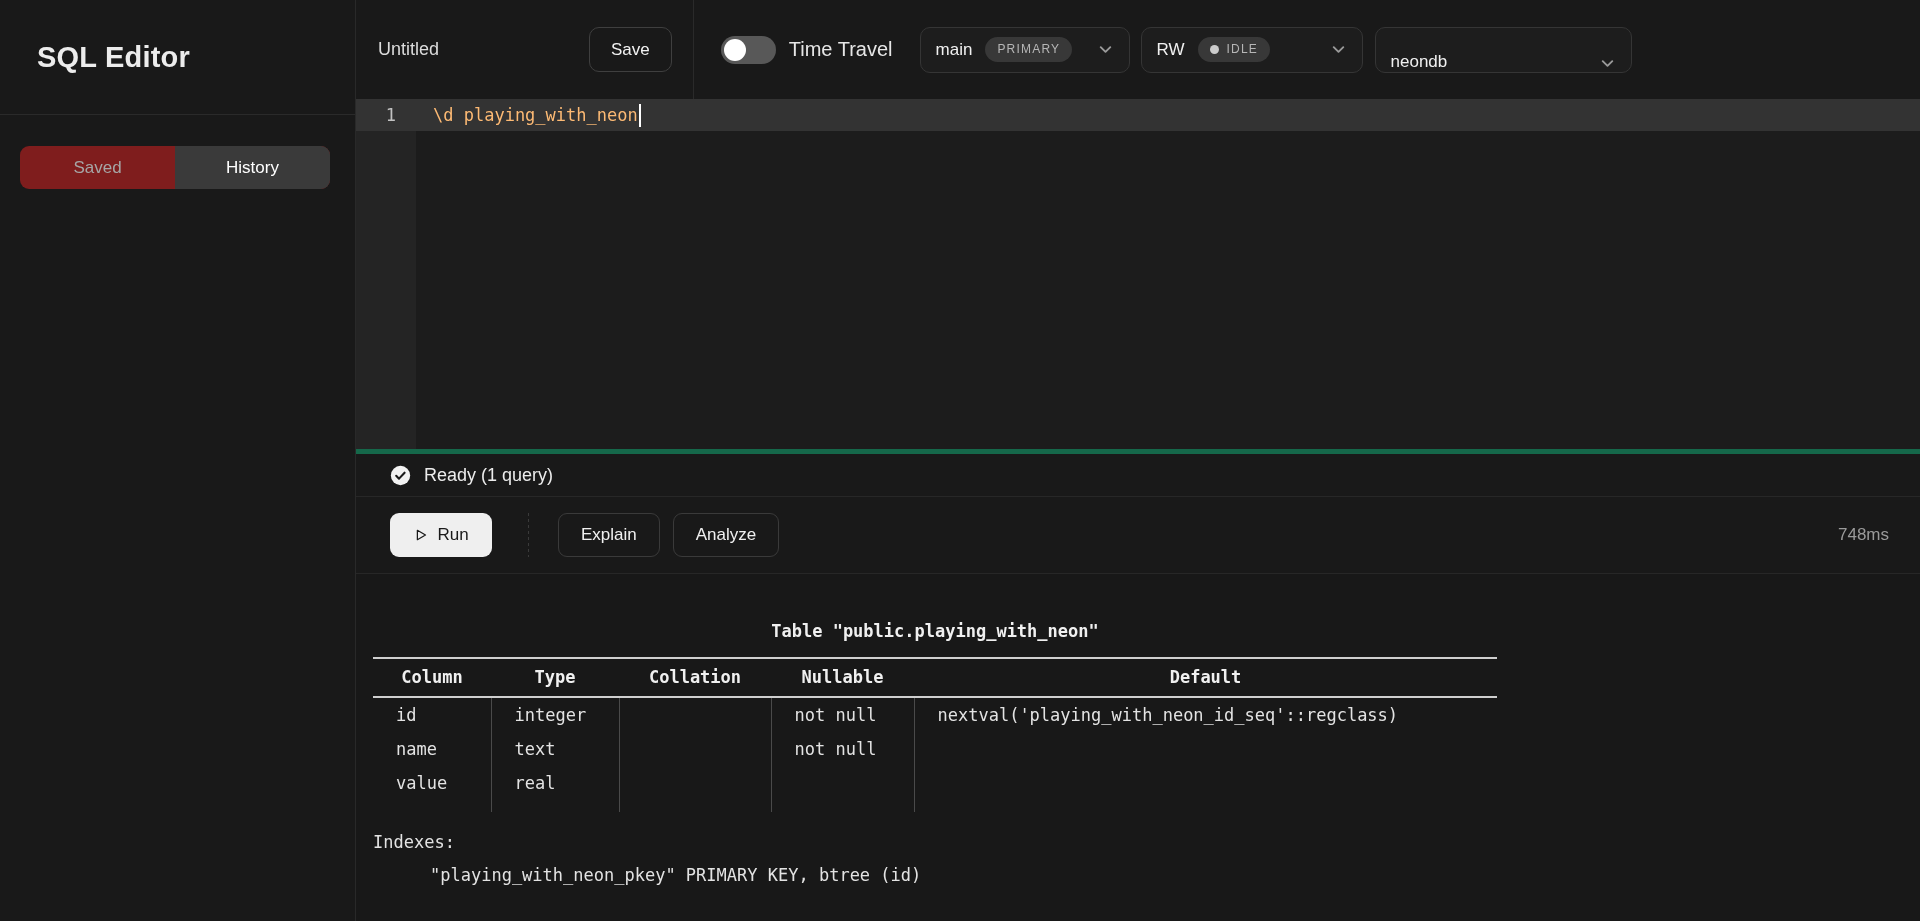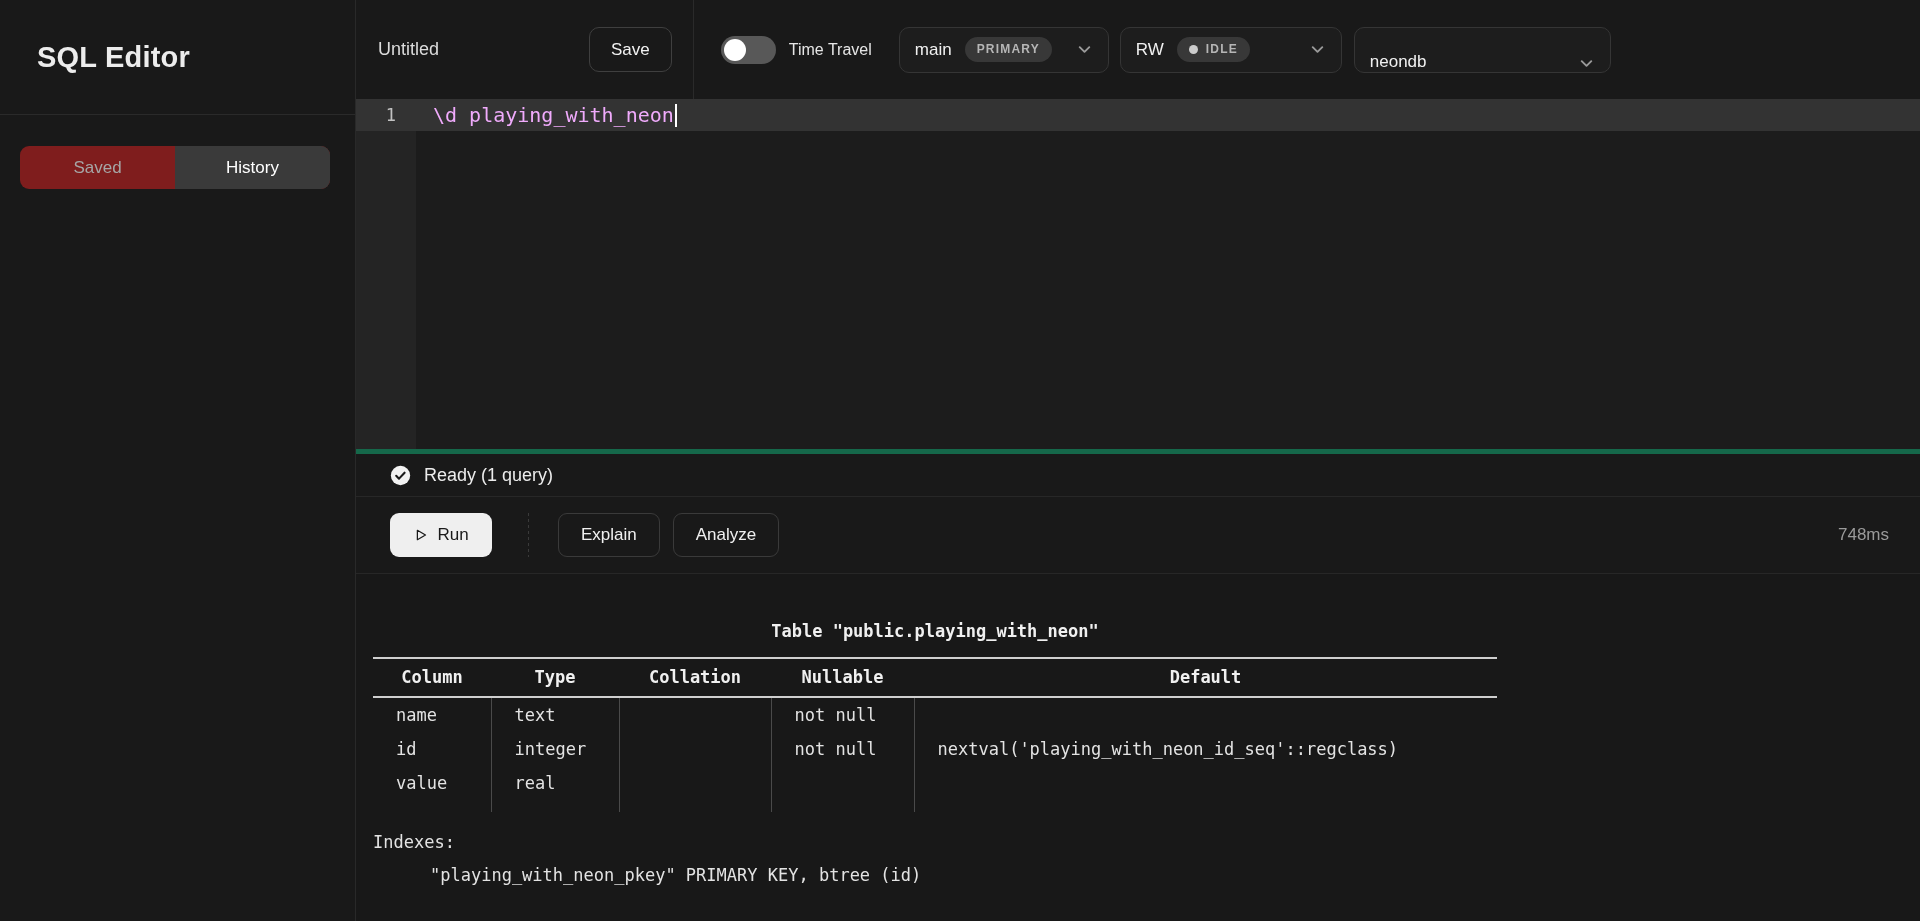--- a/index.html
+++ b/index.html
@@ -25,43 +25,43 @@
   .topbar { height:99px; flex:0 0 99px; display:flex; align-items:center; background:#191919; }
   .doc-title { margin-left:22px; font-size:18px; color:#dcdcdc; }
   .save-btn { margin-left:150px; height:45px; padding:0 21px; border:1px solid #3f3f3f;
     border-radius:10px; background:transparent; color:#f2f2f2; font-size:17px; cursor:pointer;
     font-family:inherit; }
   .topbar-divider { width:1px; height:99px; background:#2a2a2a; margin-left:21px; }
   .toggle { margin-left:27px; width:55px; height:28px; border-radius:999px; background:#585858;
     position:relative; cursor:pointer; flex:0 0 auto; }
   .toggle .knob { position:absolute; left:3px; top:3px; width:22px; height:22px;
     border-radius:50%; background:#ffffff; }
-  .toggle-label { margin-left:13px; font-size:16px; color:#e6e6e6; }
+  .toggle-label { margin-left:13px; font-size:20px; color:#e6e6e6; }
   .dd { height:46px; border:1px solid #353535; border-radius:10px; background:#1d1d1d;
     display:flex; align-items:center; padding:0 15px; cursor:pointer; }
   .dd-branch { margin-left:27px; width:210px; }
   .dd-compute { margin-left:11px; width:222px; }
   .dd-database { margin-left:12px; width:257px; justify-content:space-between;align-items:flex-end; }
   .dd-name { font-size:17px; color:#f0f0f0; white-space:nowrap; }
   .pill { margin-left:13px; padding:5px 12px 6px; border-radius:999px; background:#383838;
-    font-size:12px; font-weight:bold; letter-spacing:1.2px; color:#b6b6b6; display:flex;
+    font-size:12px; font-weight:normal; letter-spacing:1.2px; color:#b6b6b6; display:flex;
     align-items:center; white-space:nowrap; }
   .pill .dot { width:9px; height:9px; border-radius:50%; background:#cccccc; margin-right:8px; }
   .chev { margin-left:auto; display:flex; align-items:center; }
   .dd-branch .chev, .dd-compute .chev { margin-left:auto; }
 
   
   .editor { height:350px; flex:0 0 350px; position:relative; background:#1c1c1c;
     font-family:"DejaVu Sans Mono","Liberation Mono",monospace; }
   .gutter { position:absolute; left:0; top:0; bottom:0; width:60px; background:#242424; }
   .active-line { position:absolute; left:0; top:0; right:0; height:32px; background:#333333;
     display:flex; align-items:center; }
   .line-no { width:60px; flex:0 0 60px; text-align:right; padding-right:20px; font-size:17px;
     color:#c2c2c2; }
-  .code { font-size:20px; color:#f0abfc; margin-left:17px; white-space:pre; }
+  .code { font-size:17px; color:#fdba74; margin-left:17px; white-space:pre; }
   .caret { display:inline-block; width:2px; height:23px; background:#ffffff;
     vertical-align:middle; margin-left:1px; }
 
   
   .green-bar { height:5px; flex:0 0 5px; }
   .status-row { height:43px; flex:0 0 43px; display:flex; align-items:center;
     padding-left:34px; border-bottom:1px solid #272727; background:#191919; }
   .status-text { margin-left:13px; font-size:18px; color:#ececec; }
 
   
@@ -204,32 +204,32 @@
             <tr>
               <th>Column</th>
               <th>Type</th>
               <th>Collation</th>
               <th>Nullable</th>
               <th>Default</th>
             </tr>
           </thead>
           <tbody>
             <tr>
+              <td>id</td>
+              <td>integer</td>
+              <td></td>
+              <td>not null</td>
+              <td>nextval('playing_with_neon_id_seq'::regclass)</td>
+            </tr>
+            <tr>
               <td>name</td>
               <td>text</td>
               <td></td>
               <td>not null</td>
               <td></td>
-            </tr>
-            <tr>
-              <td>id</td>
-              <td>integer</td>
-              <td></td>
-              <td>not null</td>
-              <td>nextval('playing_with_neon_id_seq'::regclass)</td>
             </tr>
             <tr>
               <td>value</td>
               <td>real</td>
               <td></td>
               <td></td>
               <td></td>
             </tr>
             <tr class="spacer-row">
               <td></td>

